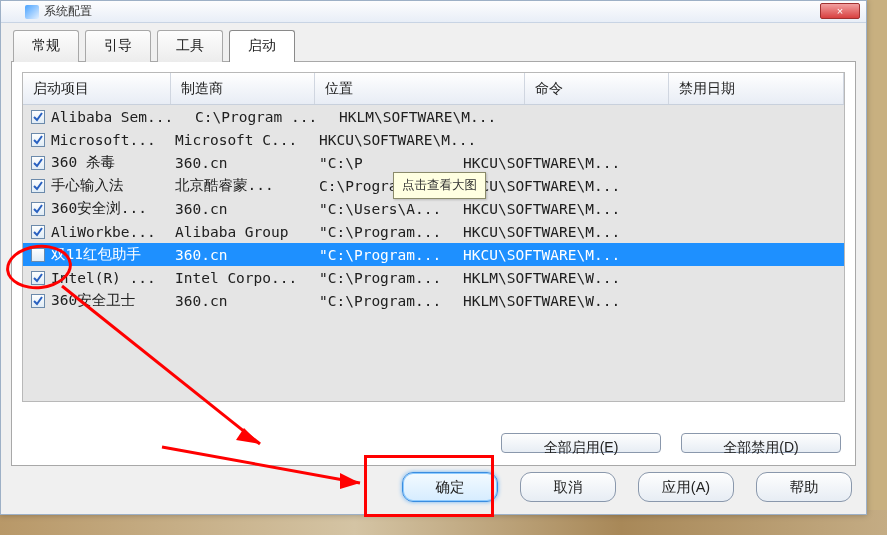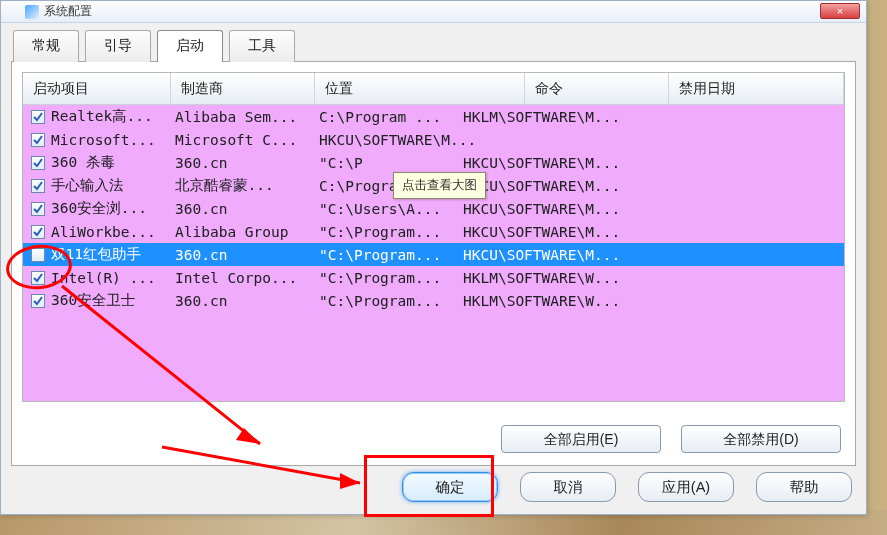--- a/index.html
+++ b/index.html
@@ -104,21 +104,21 @@
     position: relative;
     padding: 10px;
     z-index: 1;
   }
 
   
   .listview {
     border: 1px solid #b8b8b8;
     width: 100%;
     height: 330px;
-    background: #f0abfc;
+    background: #e5e5e5;
     position: relative;
   }
   .lv-head {
     display: flex;
     height: 32px;
     background: linear-gradient(#ffffff 0%,#f4f6fa 45%,#e8edf5 100%);
     border-bottom: 1px solid #c8d0dc;
   }
   .lv-head .col {
     border-right: 1px solid #d0d6e0;
@@ -179,21 +179,21 @@
 
   
   .inner-btns {
     position: absolute;
     right: 14px; bottom: 12px;
     display: flex;
     gap: 20px;
   }
   .wbtn {
     min-width: 160px;
-    height: 28px;
+    height: 20px;
     border: 1px solid #8a98ac;
     border-radius: 4px;
     background: linear-gradient(#fefefe,#e7edf4);
     font-size: 14px;
     text-align: center;
     line-height: 26px;
     color: #222;
     padding: 0 14px;
   }
 
@@ -265,42 +265,41 @@
     <span class="sys-icon"></span>
     <span>系统配置</span>
     <span class="close-btn">×</span>
   </div>
 
   <div class="client">
 
     <div class="tabs">
       <div class="tab">常规</div>
       <div class="tab">引导</div>
+      <div class="tab">工具</div>
       <div class="tab active">启动</div>
-      <div class="tab">工具</div>
     </div>
 
     <div class="tabpage">
 
       <div class="listview">
         <div class="lv-head">
           <div class="col col-item">启动项目</div>
           <div class="col col-mfr">制造商</div>
           <div class="col col-loc">位置</div>
           <div class="col col-cmd">命令</div>
           <div class="col col-date">禁用日期</div>
         </div>
         <div class="lv-body" id="lv-body">
             <div class="row">
               <span class="cb">
                 <svg width="12" height="12" viewBox="0 0 12 12">
                   <path d="M2 6 L5 9 L10 2" fill="none" stroke="#2860c0" stroke-width="2"></path>
                 </svg>
               </span>
-              <span class="c c-item">Realtek高...</span>
               <span class="c c-mfr">Alibaba Sem...</span>
               <span class="c c-cmd">C:\Program ...</span>
               <span class="c c-loc">HKLM\SOFTWARE\M...</span>
             </div>
             <div class="row">
               <span class="cb">
                 <svg width="12" height="12" viewBox="0 0 12 12">
                   <path d="M2 6 L5 9 L10 2" fill="none" stroke="#2860c0" stroke-width="2"></path>
                 </svg>
               </span>

